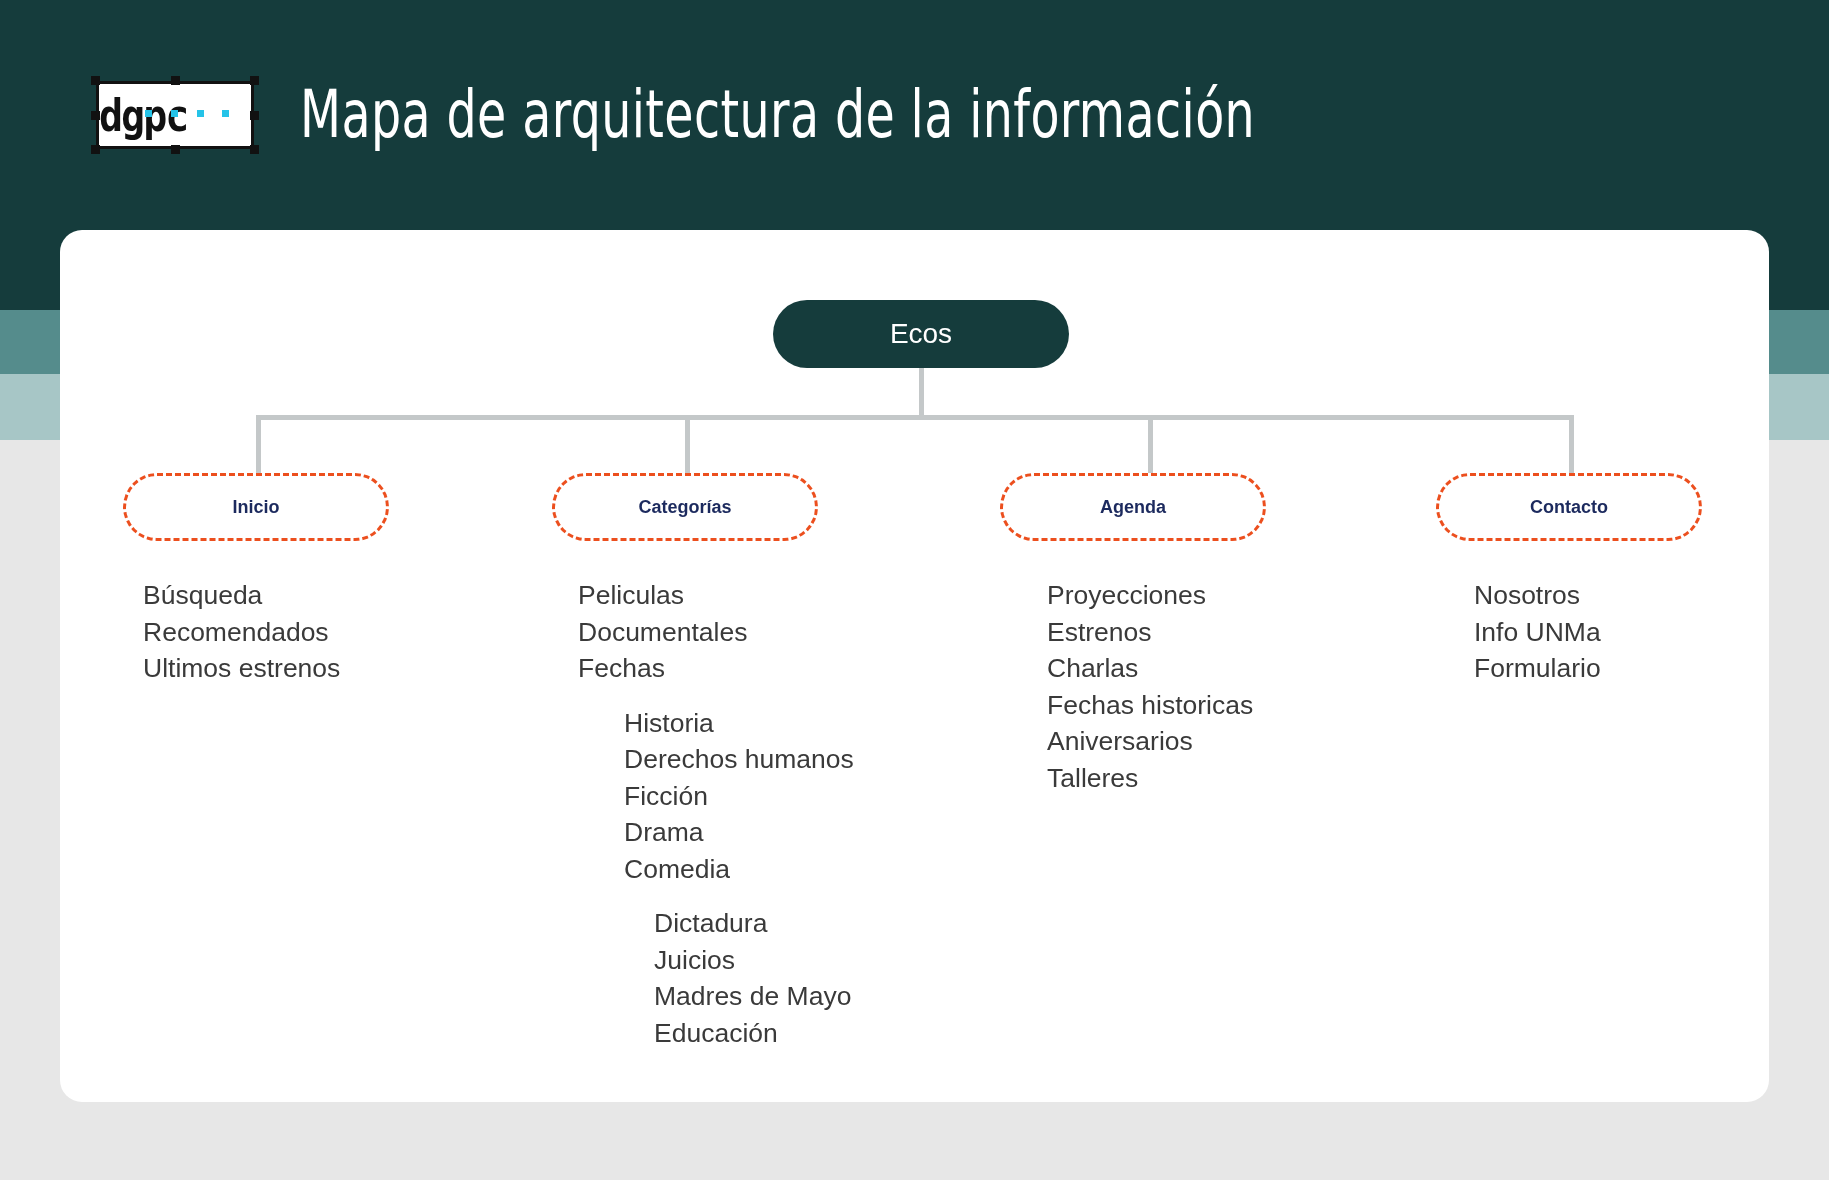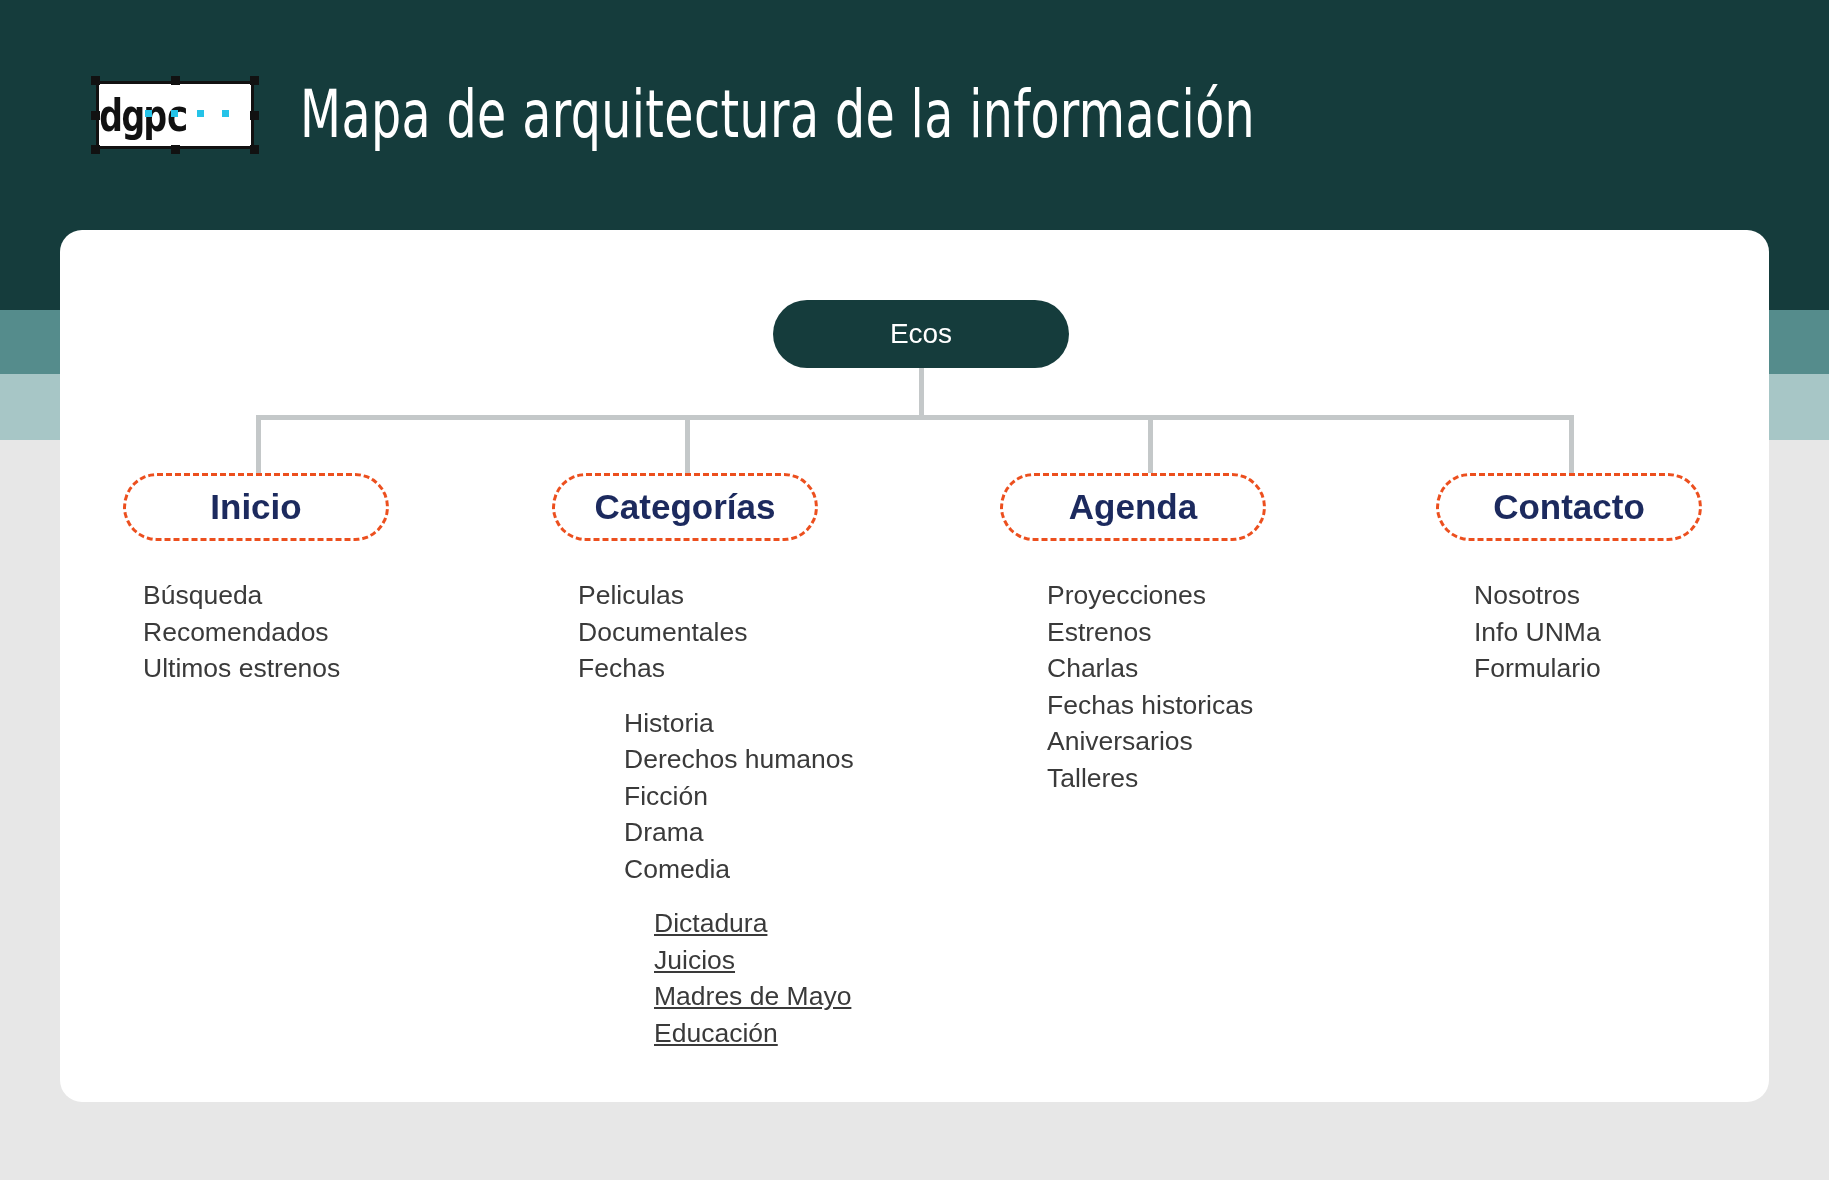--- a/index.html
+++ b/index.html
@@ -121,36 +121,36 @@
   .child-node {
     position: absolute;
     top: 473px;
     height: 68px;
     border: 3px dashed #ec4f1e;
     border-radius: 34px;
     display: flex;
     align-items: center;
     justify-content: center;
     color: #1c2a5e;
-    font-size: 35px;
+    font-size: 18px;
     font-weight: 700;
     background: transparent;
   }
 
   
   .sublist {
     position: absolute;
     color: #3a3a3a;
     font-size: 26.5px;
     line-height: 36.5px;
     white-space: nowrap;
   }
   .sublist .lvl0 { padding-left: 0px; }
   .sublist .lvl1 { padding-left: 46px; }
-  .sublist .lvl2 { padding-left: 76px; text-decoration: underline; }
+  .sublist .lvl2 { padding-left: 76px; }
   .sublist .gap  { height: 18px; }
 </style>
 </head>
 <body>
 
 <div class="band band-dark"></div>
 <div class="band band-mid"></div>
 <div class="band band-light"></div>
 <div class="band band-grey"></div>
 

